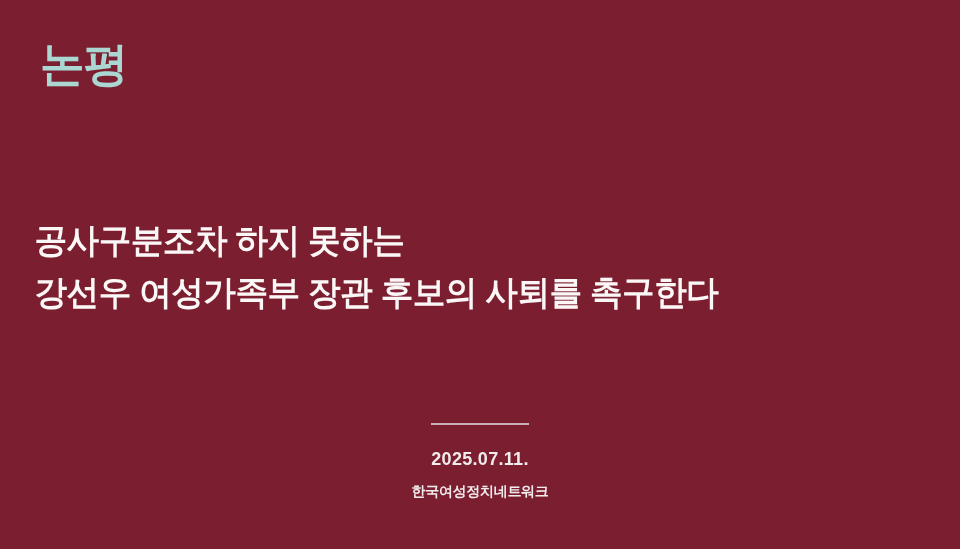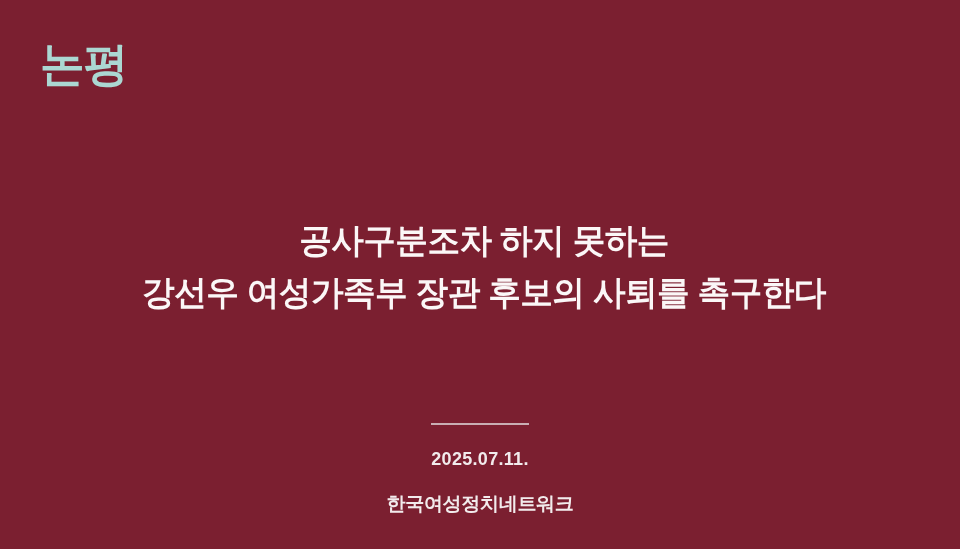--- a/index.html
+++ b/index.html
@@ -32,24 +32,24 @@
     color: #abd7d2;
     user-select: none;
     white-space: nowrap;
     transform: scaleX(0.97);
     transform-origin: left top;
   }
 
   
   .headline {
     position: absolute;
-    left: 8px;
+    left: 0;
     right: 0;
     top: 214px;
-    text-align: center;
+    text-align: left;
     padding: 0 16px;
     box-sizing: border-box;
   }
   .headline-line {
     display: block;
     color: #fbf7f7;
     font-size: 34px;
     line-height: 52px;
     font-weight: 800;
     letter-spacing: -0.6px;
@@ -74,23 +74,23 @@
   }
   .date {
     margin-top: 22px;
     color: #f2ebec;
     font-size: 18px;
     line-height: 24px;
     font-weight: 600;
     letter-spacing: 0.3px;
   }
   .org {
-    margin-top: 21px;
+    margin-top: 8px;
     color: #f2ebec;
-    font-size: 19px;
+    font-size: 14px;
     line-height: 24px;
     font-weight: 700;
     letter-spacing: -0.3px;
   }
 </style>
 </head>
 <body>
 
 <div class="card">
 

